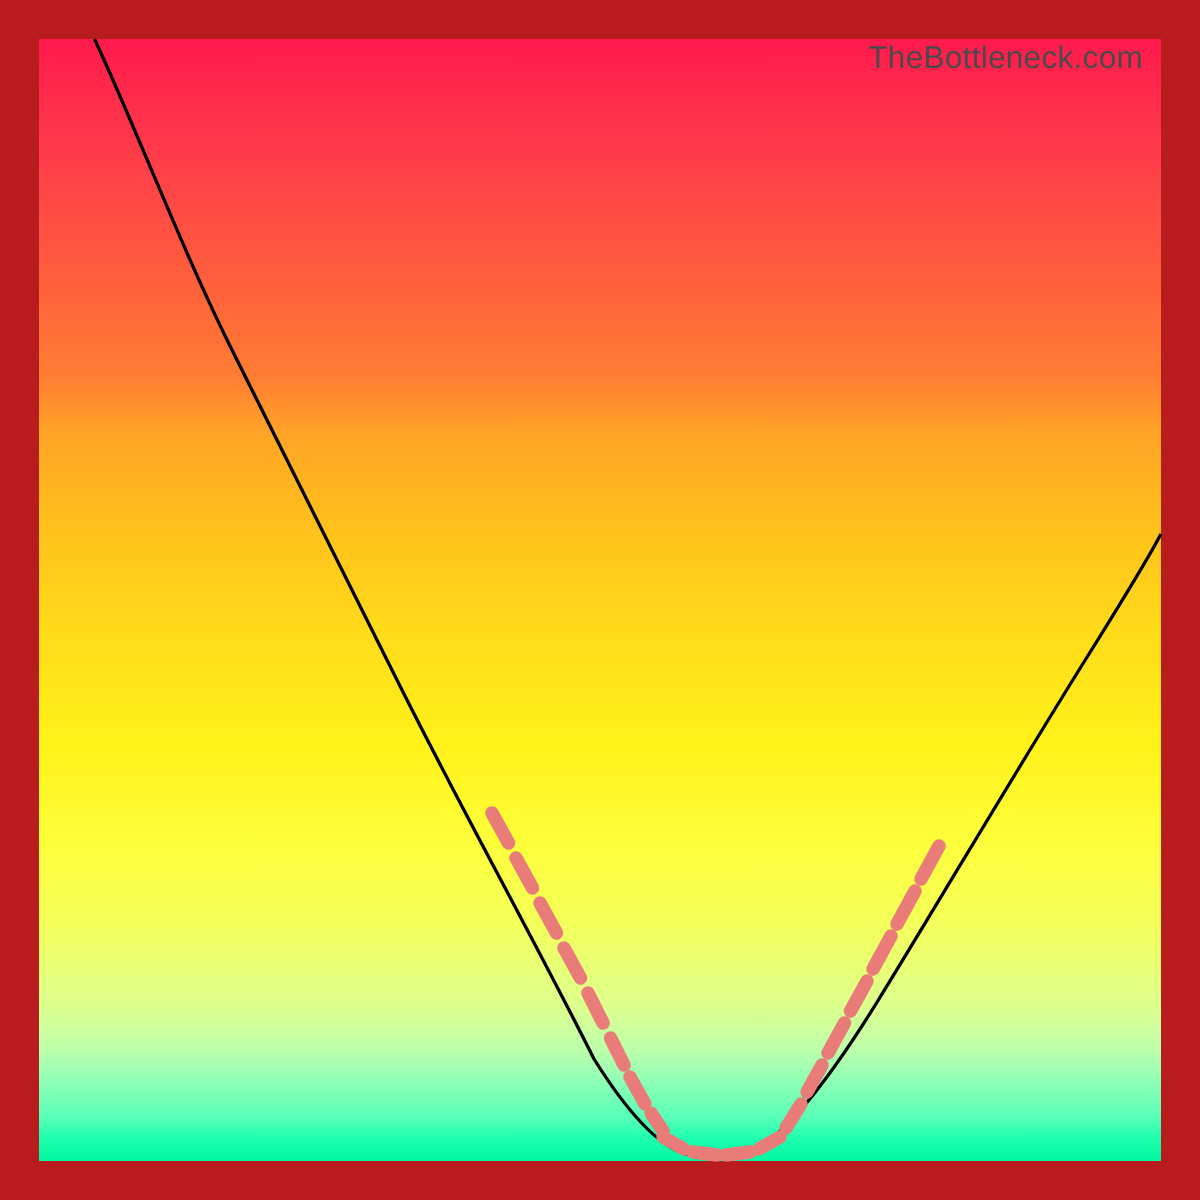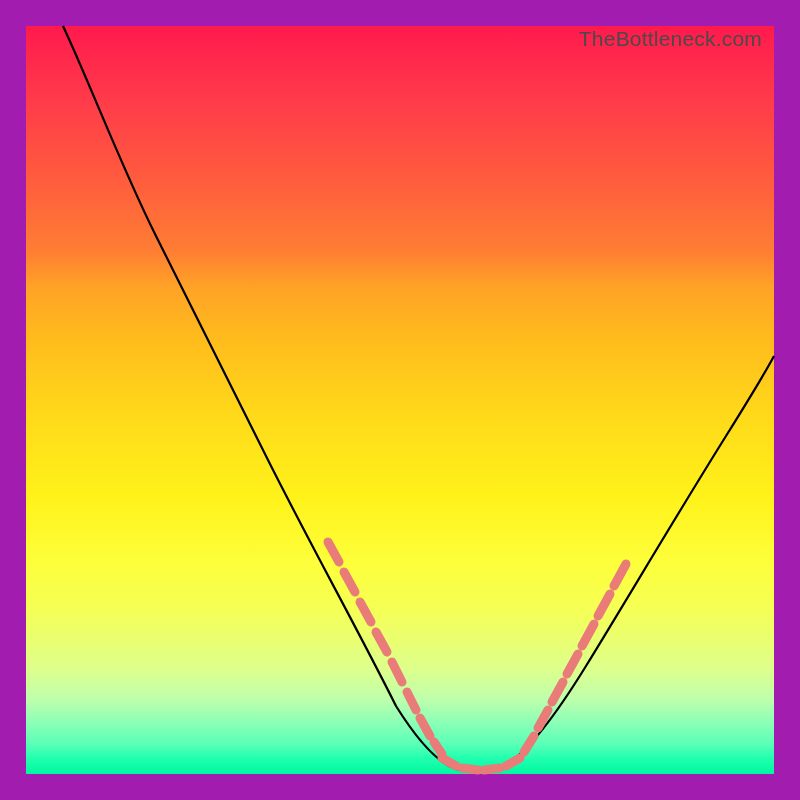--- a/index.html
+++ b/index.html
@@ -6,21 +6,21 @@
     margin: 0;
     padding: 0;
     width: 800px;
     height: 800px;
     background: #000;
     overflow: hidden;
   }
   .outer {
     width: 800px;
     height: 800px;
-    background: #a21caf;
+    background: #b91c1c;
     position: relative;
     text-decoration: underline;
   }
   .plot {
     position: absolute;
     left: 26px;
     top: 26px;
     width: 748px;
     height: 748px;
     background: linear-gradient(to bottom,

